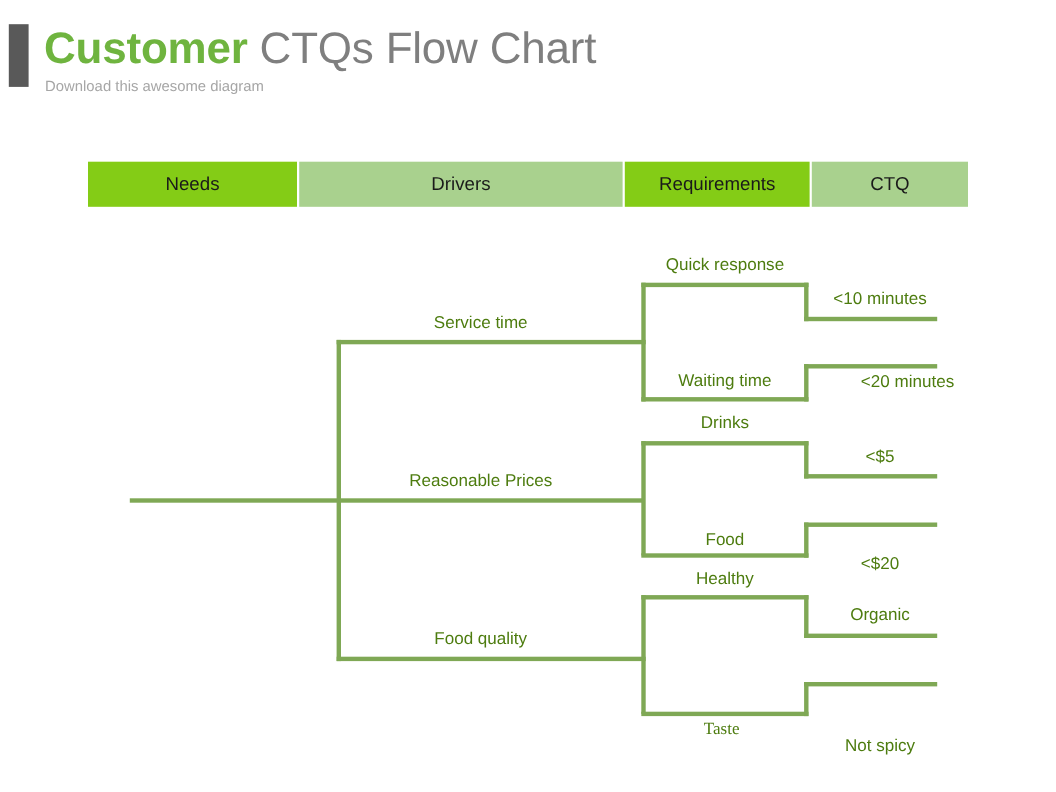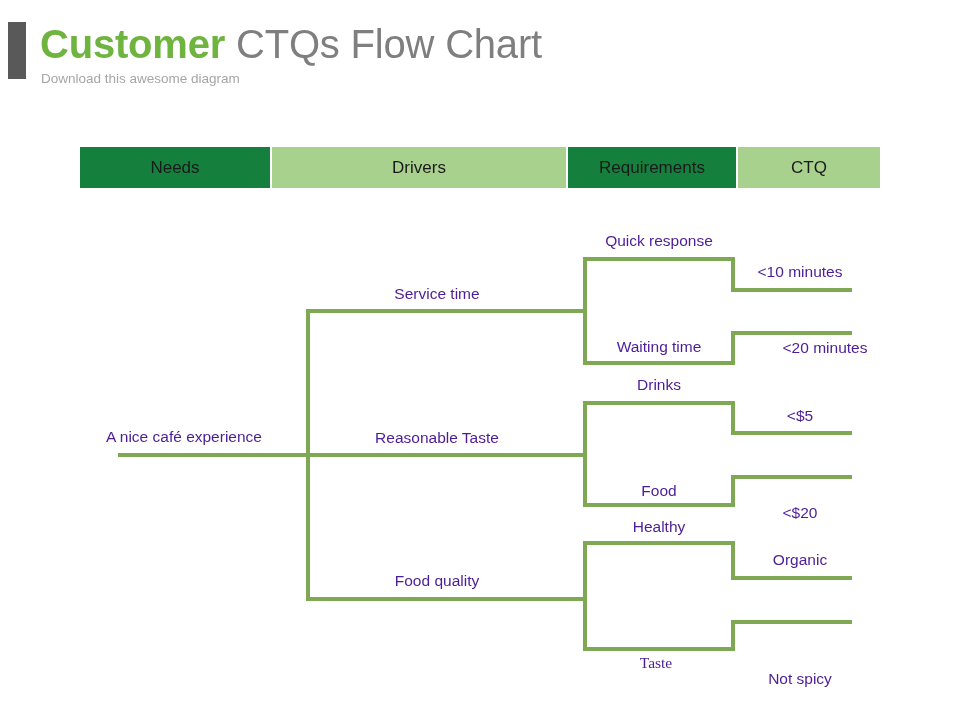--- a/index.html
+++ b/index.html
@@ -60,21 +60,21 @@
     position: absolute;
     top: 147px;
     height: 41px;
     display: flex;
     align-items: center;
     justify-content: center;
     font-size: 17px;
     color: #1a1a1a;
     box-sizing: border-box;
   }
-  .col-head.dark  { background: #15803d; }
+  .col-head.dark  { background: #84cc16; }
   .col-head.light { background: #A9D18E; }
 
   #col-needs        { left: 80px;  width: 190px; }
   #col-drivers      { left: 272px; width: 294px; }
   #col-requirements { left: 568px; width: 168px; }
   #col-ctq          { left: 738px; width: 142px; }
 
   
   .hline {
     position: absolute;
@@ -84,21 +84,21 @@
   .vline {
     position: absolute;
     width: 4px;
     background: #7FA855;
   }
 
   
   .node-label {
     position: absolute;
     font-size: 15.5px;
-    color: #4c1d95;
+    color: #4d7c0f;
     white-space: nowrap;
     line-height: 20px;
   }
   .node-label.center { transform: translateX(-50%); }
 </style>
 </head>
 <body>
 
 <div id="stage">
 
@@ -107,28 +107,27 @@
   <div id="page-title"><span class="tw-green">Customer</span><span class="tw-gray"> CTQs Flow Chart</span></div>
 
   <div id="page-subtitle">Download this awesome diagram</div>
 
   <div class="col-head dark" id="col-needs">Needs</div>
   <div class="col-head light" id="col-drivers">Drivers</div>
   <div class="col-head light" id="col-ctq">CTQ</div>
   <div class="col-head dark" id="col-requirements">Requirements</div>
 
   <div class="hline" style="left:118px; top:453px; width:467px;"></div>
-  <div class="node-label" style="left:106px; top:427px;">A nice café experience</div>
 
   <div class="vline" style="left:306px; top:309px; height:292px;"></div>
 
   <div class="hline" style="left:306px; top:309px; width:281px;"></div>
   <div class="node-label center" style="left:437px; top:284px;text-align:right;">Service time</div>
 
-  <div class="node-label center" style="left:437px; top:428px;">Reasonable  Taste</div>
+  <div class="node-label center" style="left:437px; top:428px;">Reasonable  Prices</div>
 
   <div class="hline" style="left:306px; top:597px; width:281px;"></div>
   <div class="node-label center" style="left:437px; top:571px;">Food quality</div>
 
   <div class="vline" style="left:583px; top:257px; height:108px;"></div>
 
   <div class="hline" style="left:583px; top:257px; width:152px;"></div>
   <div class="node-label center" style="left:659px; top:231px;">Quick response</div>
 
   <div class="hline" style="left:583px; top:361px; width:152px;"></div>

